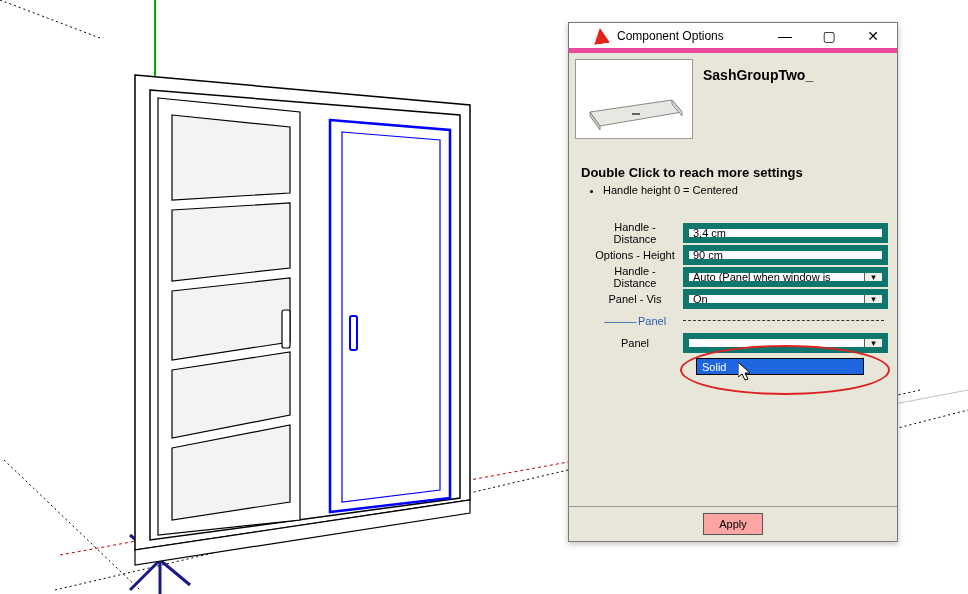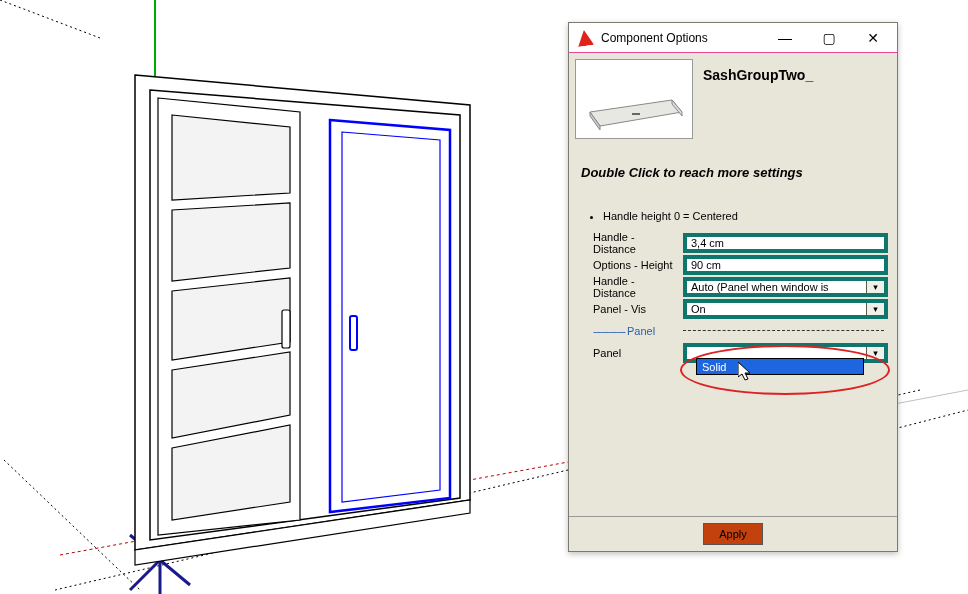--- a/index.html
+++ b/index.html
@@ -23,23 +23,23 @@
     position: absolute;
     left: 568px; top: 22px;
     width: 330px;
     background: #e8e5d9;
     border: 1px solid #7a7a70;
     box-shadow: 0 2px 6px rgba(0,0,0,.25);
   }
   .titlebar {
     height: 30px;
     background: #fff;
-    border-bottom: 1px solid #ec4899;
+    border-bottom: 5px solid #ec4899;
     display: flex; align-items: center;
-    padding: 0 2px 0 8px;
+    padding: 0 2px 0 24px;
   }
   .titlebar .appicon {
     width: 16px; height: 16px;
     background: #e2231a;
     clip-path: polygon(50% 0, 100% 100%, 0 100%);
     transform: rotate(-8deg);
     margin-right: 8px;
   }
   .titlebar .title { flex: 1; font-size: 12px; color:#000; }
   .titlebar .winbtn {
@@ -54,32 +54,31 @@
     width: 118px; height: 80px;
     background:#fff; border:1px solid #999;
   }
   .compname {
     font-size: 14px; font-weight: bold;
     font-family: Verdana, Arial, sans-serif;
     padding-top: 8px;
   }
   .subtitle {
     font-size: 13px; font-weight: bold;
-    margin: 26px 0 28px 6px;
+    margin: 26px 0 2px 6px;
     font-family: Verdana, Arial, sans-serif;
-    font-style: italic;
-  }
-  ul.notes { list-style: disc; margin-left: 28px; margin-bottom: 6px;}
+  }
+  ul.notes { list-style: disc; margin-left: 28px; margin-bottom: 22px;}
   ul.notes li { font-size: 11px; line-height: 1.6; }
   .params { background:#e8e5d9; padding: 0 3px 6px 18px; }
   .row { display:flex; align-items:center; height: 22px; }
-  .lbl { width: 90px; text-align: left; padding-right: 6px; font-size:11px; color:#000;}
+  .lbl { width: 90px; text-align: center; padding-right: 6px; font-size:11px; color:#000;}
   .val {
     flex: 1; height: 20px;
-    background:#fff; border:4px solid #0f766e;
+    background:#fff; border:6px solid #0f766e;
     padding: 2px 4px; font-size:11px;
     display:flex; align-items:center;
     position: relative;
   }
   .select .arrow {
     position:absolute; right:0; top:0; bottom:0; width:18px;
     border-left:1px solid #5a5a50;
     background:#f0f0ea;
     display:flex; align-items:center; justify-content:center;
     font-size: 9px;
@@ -110,21 +109,21 @@
     position:absolute; left: 738px; top: 362px;
     z-index: 70; pointer-events:none;
   }
   .footer {
     border-top: 1px solid #999;
     padding: 6px; display:flex; justify-content:center;
     background:#e8e5d9;
   }
   .apply {
     width: 60px; height: 22px;
-    border: 1px solid #555; background:#c2410c;
+    border: 1px solid #555; background:#fca5a5;
     font-size:11px;
   }
 </style>
 </head>
 <body>
 
 <div class="viewport">
   <svg width="968" height="594">
 
     <line x1="0" y1="0" x2="100" y2="38" stroke="#000" stroke-width="1" stroke-dasharray="2 3"></line>

